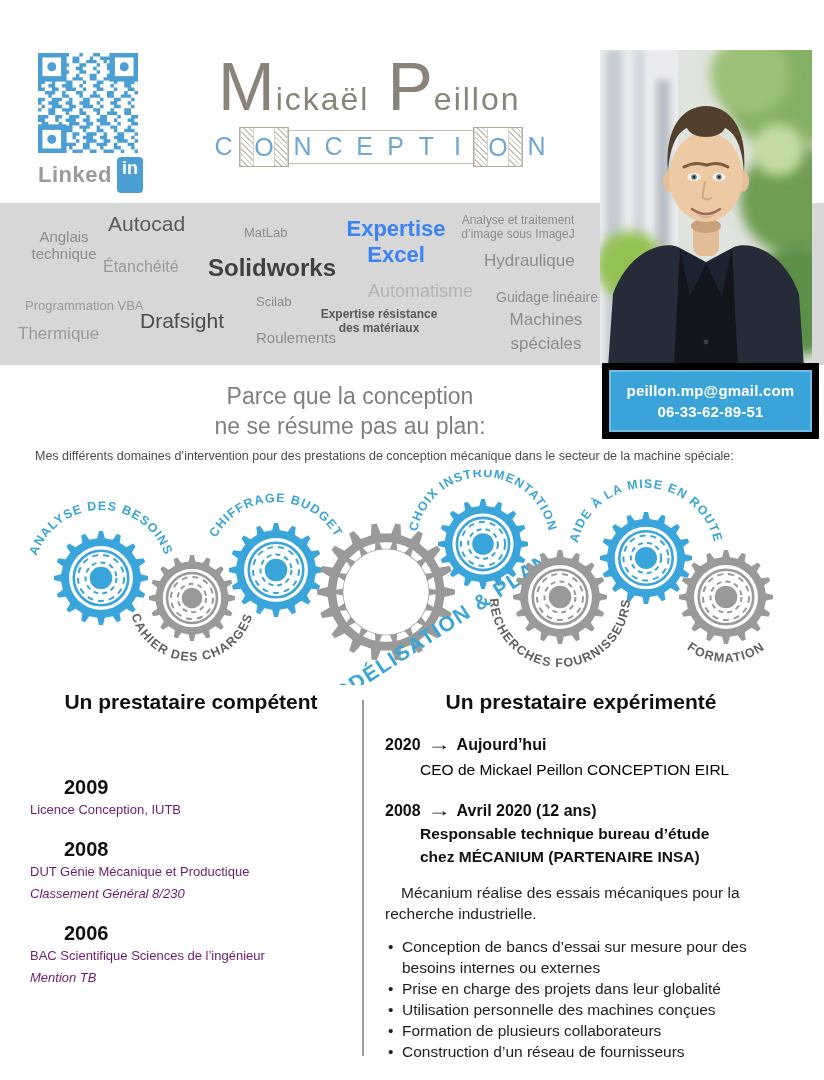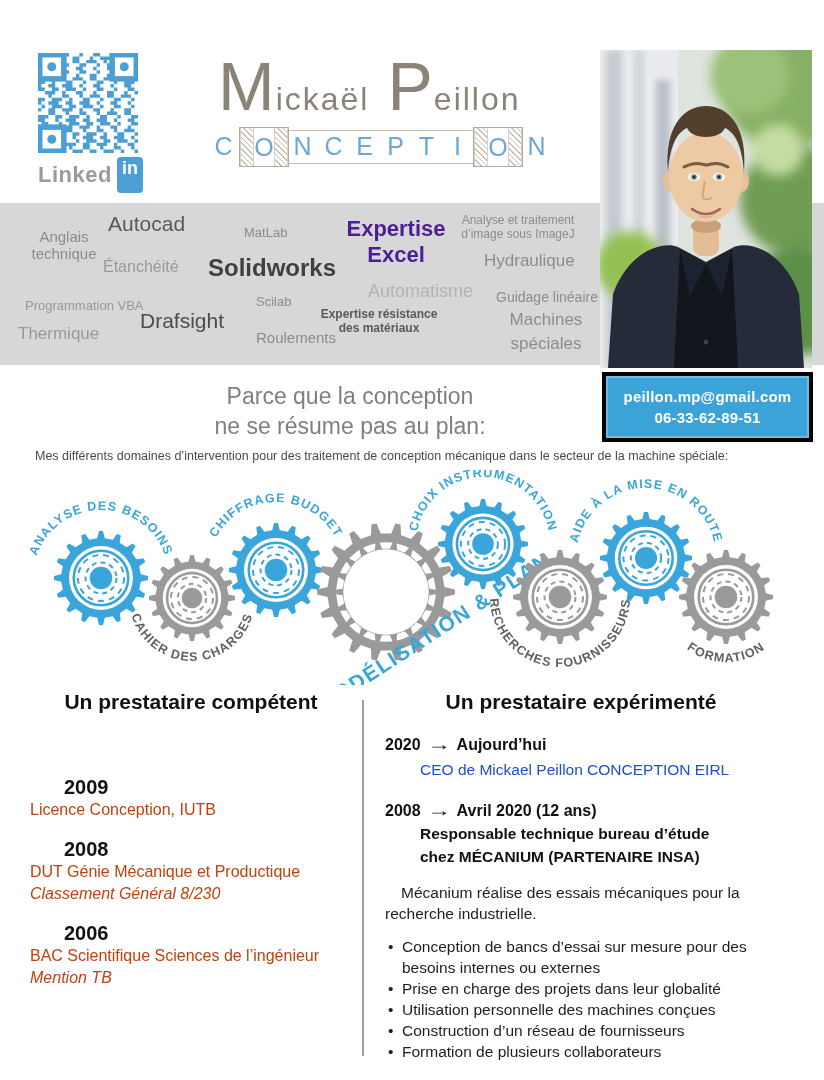--- a/index.html
+++ b/index.html
@@ -34,51 +34,51 @@
     border-right:1px solid #d8d1c6;border-left:1px solid #d8d1c6;}
   .o-mid{flex:1;display:flex;align-items:center;justify-content:center;
     color:var(--logo-letter-blue,#6fa6d4);font-size:25px;font-weight:300;}
 
   
   .banner{left:0;top:203px;width:824px;height:162px;background:var(--banner-gray,#d7d7d7);}
   .skill{position:absolute;line-height:1.15;white-space:normal;}
   .photo{left:600px;top:50px;width:212px;height:318px;}
 
   
-  .contact-box{left:602px;top:372px;width:203px;height:62px;background:var(--contact-blue,#3aa3d8);
-    border:4px solid #000000;box-shadow:inset 0 0 0 2px rgba(255,255,255,.28);
+  .contact-box{left:602px;top:363px;width:203px;height:62px;background:var(--contact-blue,#3aa3d8);
+    border:7px solid #000000;box-shadow:inset 0 0 0 2px rgba(255,255,255,.28);
     display:flex;flex-direction:column;justify-content:center;align-items:center;gap:4px;}
   .contact-email,.contact-phone{color:#fff;font-weight:bold;font-size:15px;letter-spacing:.2px;}
 
   
   .tagline{left:140px;top:381px;width:420px;text-align:center;
     color:var(--tagline-gray,#7f7f7f);font-size:23px;font-weight:normal;line-height:30px;}
   .intro{left:35px;top:449px;width:770px;font-size:12.5px;color:#4a4a4a;}
 
   
   .gears-svg{left:0;top:470px;}
   .gear-label{font-family:"Liberation Sans",sans-serif;font-weight:bold;font-size:12.5px;letter-spacing:1.1px;}
   .gear-label-big{font-family:"Liberation Sans",sans-serif;font-weight:bold;font-size:21px;letter-spacing:1.5px;}
 
   
   .col-title{font-size:21px;font-weight:bold;color:#111;text-align:center;}
   .left-col{left:30px;top:690px;width:322px;}
   .right-col{left:385px;top:690px;width:392px;}
   .divider{left:362px;top:700px;width:1.5px;height:356px;background:#9e9e9e;}
 
   .edu-entry .edu-year{display:block;margin-left:34px;font-size:20px;font-weight:bold;color:#111;}
-  .edu-entry .edu-line{font-size:16px;line-height:22px;color:#c2410c;}
+  .edu-entry .edu-line{font-size:13px;line-height:22px;color:#701a75;}
   .edu-entry .edu-line.italic{font-style:italic;}
   .edu-entry{margin-top:17px;}
   .edu-entry.first{margin-top:62px;}
 
   .job{margin-top:20px;}
   .job-dates{font-size:16px;font-weight:bold;color:#111;display:flex;align-items:center;gap:9px;}
   .job-dates .arrow{font-size:18px;font-weight:bold;transform:scaleX(1.3);display:inline-block;}
-  .job-line{font-size:15.5px;line-height:21px;color:#1d4ed8;padding-left:35px;margin-top:4px;}
+  .job-line{font-size:15.5px;line-height:21px;color:#000000;padding-left:35px;margin-top:4px;}
   .job-line.bold{font-weight:bold;color:#111;margin-top:2px;}
   .rc-paragraph{margin-top:15px;font-size:15.5px;line-height:21px;color:#1e1e1e;text-indent:16px;}
   .rc-bullets{margin:12px 0 0 0;padding:0;list-style:none;}
   .rc-bullets li{position:relative;padding-left:17px;font-size:15.5px;line-height:21px;color:#1e1e1e;}
   .rc-bullets li::before{content:"•";position:absolute;left:3px;top:0;color:#1e1e1e;}
 </style>
 </head>
 <body>
 
 <div class="abs qr-wrap">
@@ -132,21 +132,21 @@
     <div class="o-hatch"></div>
   </div>
   <span class="brand-letter" style="left:313px;width:31px">N</span>
 </div>
 
 <div class="abs banner"></div>
 
 <span class="abs skill" style="left:18px;top:228px;width:92px;text-align:center;font-size:15px;color:#8c8c8c">Anglais technique</span>
 <span class="abs skill" style="left:108px;top:212px;font-size:21px;color:#595959">Autocad</span>
 <span class="abs skill" style="left:244px;top:226px;font-size:13px;color:#8c8c8c">MatLab</span>
-<span class="abs skill" style="left:330px;top:216px;width:132px;text-align:center;font-size:22px;font-weight:bold;color:#4c1d95;line-height:26px">Expertise Excel</span>
+<span class="abs skill" style="left:330px;top:216px;width:132px;text-align:center;font-size:22px;font-weight:bold;color:#3b82f6;line-height:26px">Expertise Excel</span>
 <span class="abs skill" style="left:450px;top:214px;width:136px;text-align:center;font-size:12px;color:#8c8c8c">Analyse et traitement d’image sous ImageJ</span>
 <span class="abs skill" style="left:103px;top:258px;font-size:16px;color:#999999">Étanchéité</span>
 <span class="abs skill" style="left:208px;top:254px;font-size:24px;font-weight:bold;color:#404040">Solidworks</span>
 <span class="abs skill" style="left:484px;top:251px;font-size:17px;color:#8c8c8c">Hydraulique</span>
 <span class="abs skill" style="left:25px;top:299px;font-size:13px;color:#999999">Programmation VBA</span>
 <span class="abs skill" style="left:256px;top:295px;font-size:13px;color:#8c8c8c">Scilab</span>
 <span class="abs skill" style="left:368px;top:281px;font-size:18px;color:#b3b3b3">Automatisme</span>
 <span class="abs skill" style="left:496px;top:289px;font-size:14px;color:#8c8c8c">Guidage linéaire</span>
 <span class="abs skill" style="left:18px;top:324px;font-size:17px;color:#999999">Thermique</span>
 <span class="abs skill" style="left:140px;top:309px;font-size:21px;color:#4d4d4d">Drafsight</span>
@@ -209,21 +209,21 @@
 <div class="abs contact-box">
   <span class="contact-email">peillon.mp@gmail.com</span>
   <span class="contact-phone">06-33-62-89-51</span>
 </div>
 
 <div class="abs tagline">
   <div>Parce que la conception</div>
   <div>ne se résume pas au plan:</div>
 </div>
 
-<div class="abs intro">Mes différents domaines d’intervention pour des traitement de conception mécanique dans le secteur de la machine spéciale:</div>
+<div class="abs intro">Mes différents domaines d’intervention pour des prestations de conception mécanique dans le secteur de la machine spéciale:</div>
 
 <svg class="abs gears-svg" id="gears-svg" width="824" height="215" viewBox="0 0 824 215">
     <path d="M140.8,104.2L148.0,106.0L148.0,110.0L140.8,111.8L139.2,119.7L145.2,124.1L143.6,127.8L136.3,126.7L131.8,133.5L135.6,139.8L132.8,142.6L126.5,138.8L119.7,143.3L120.8,150.6L117.1,152.2L112.7,146.2L104.8,147.8L103.0,155.0L99.0,155.0L97.2,147.8L89.3,146.2L84.9,152.2L81.2,150.6L82.3,143.3L75.5,138.8L69.2,142.6L66.4,139.8L70.2,133.5L65.7,126.7L58.4,127.8L56.8,124.1L62.8,119.7L61.2,111.8L54.0,110.0L54.0,106.0L61.2,104.2L62.8,96.3L56.8,91.9L58.4,88.2L65.7,89.3L70.2,82.5L66.4,76.2L69.2,73.4L75.5,77.2L82.3,72.7L81.2,65.4L84.9,63.8L89.3,69.8L97.2,68.2L99.0,61.0L103.0,61.0L104.8,68.2L112.7,69.8L117.1,63.8L120.8,65.4L119.7,72.7L126.5,77.2L132.8,73.4L135.6,76.2L131.8,82.5L136.3,89.3L143.6,88.2L145.2,91.9L139.2,96.3Z" fill="#3aa5da"></path>
     <circle cx="101" cy="108" r="31.96" fill="#fff"></circle>
     <circle cx="101" cy="108" r="27.259999999999998" fill="none" stroke="#3aa5da" stroke-width="2.6"></circle>
     <circle cx="101" cy="108" r="23.03" fill="none" stroke="#3aa5da" stroke-width="2" stroke-dasharray="6 5"></circle>
     <circle cx="101" cy="108" r="15.510000000000002" fill="none" stroke="#3aa5da" stroke-width="2" stroke-dasharray="5 4"></circle>
     <circle cx="101" cy="108" r="11.28" fill="#3aa5da"></circle>
     <path id="garc0" fill="none" d="M 33,108 A 68,68 0 0,1 169,108"></path>
     <text class="gear-label" fill="#3aa5da"><textPath startOffset="50%" text-anchor="middle" xlink:href="#garc0">ANALYSE DES BESOINS</textPath></text>
@@ -324,16 +324,16 @@
     <div class="job-line bold">Responsable technique bureau d’étude</div>
     <div class="job-line bold">chez MÉCANIUM (PARTENAIRE INSA)</div>
   </div>
 
   <div class="rc-paragraph">Mécanium réalise des essais mécaniques pour la recherche industrielle.</div>
 
   <ul class="rc-bullets">
     <li>Conception de bancs d’essai sur mesure pour des besoins internes ou externes</li>
     <li>Prise en charge des projets dans leur globalité</li>
     <li>Utilisation personnelle des machines conçues</li>
+    <li>Formation de plusieurs collaborateurs</li>
     <li>Construction d’un réseau de fournisseurs</li>
-    <li>Formation de plusieurs collaborateurs</li>
   </ul>
 </div>
 
 </body></html>

